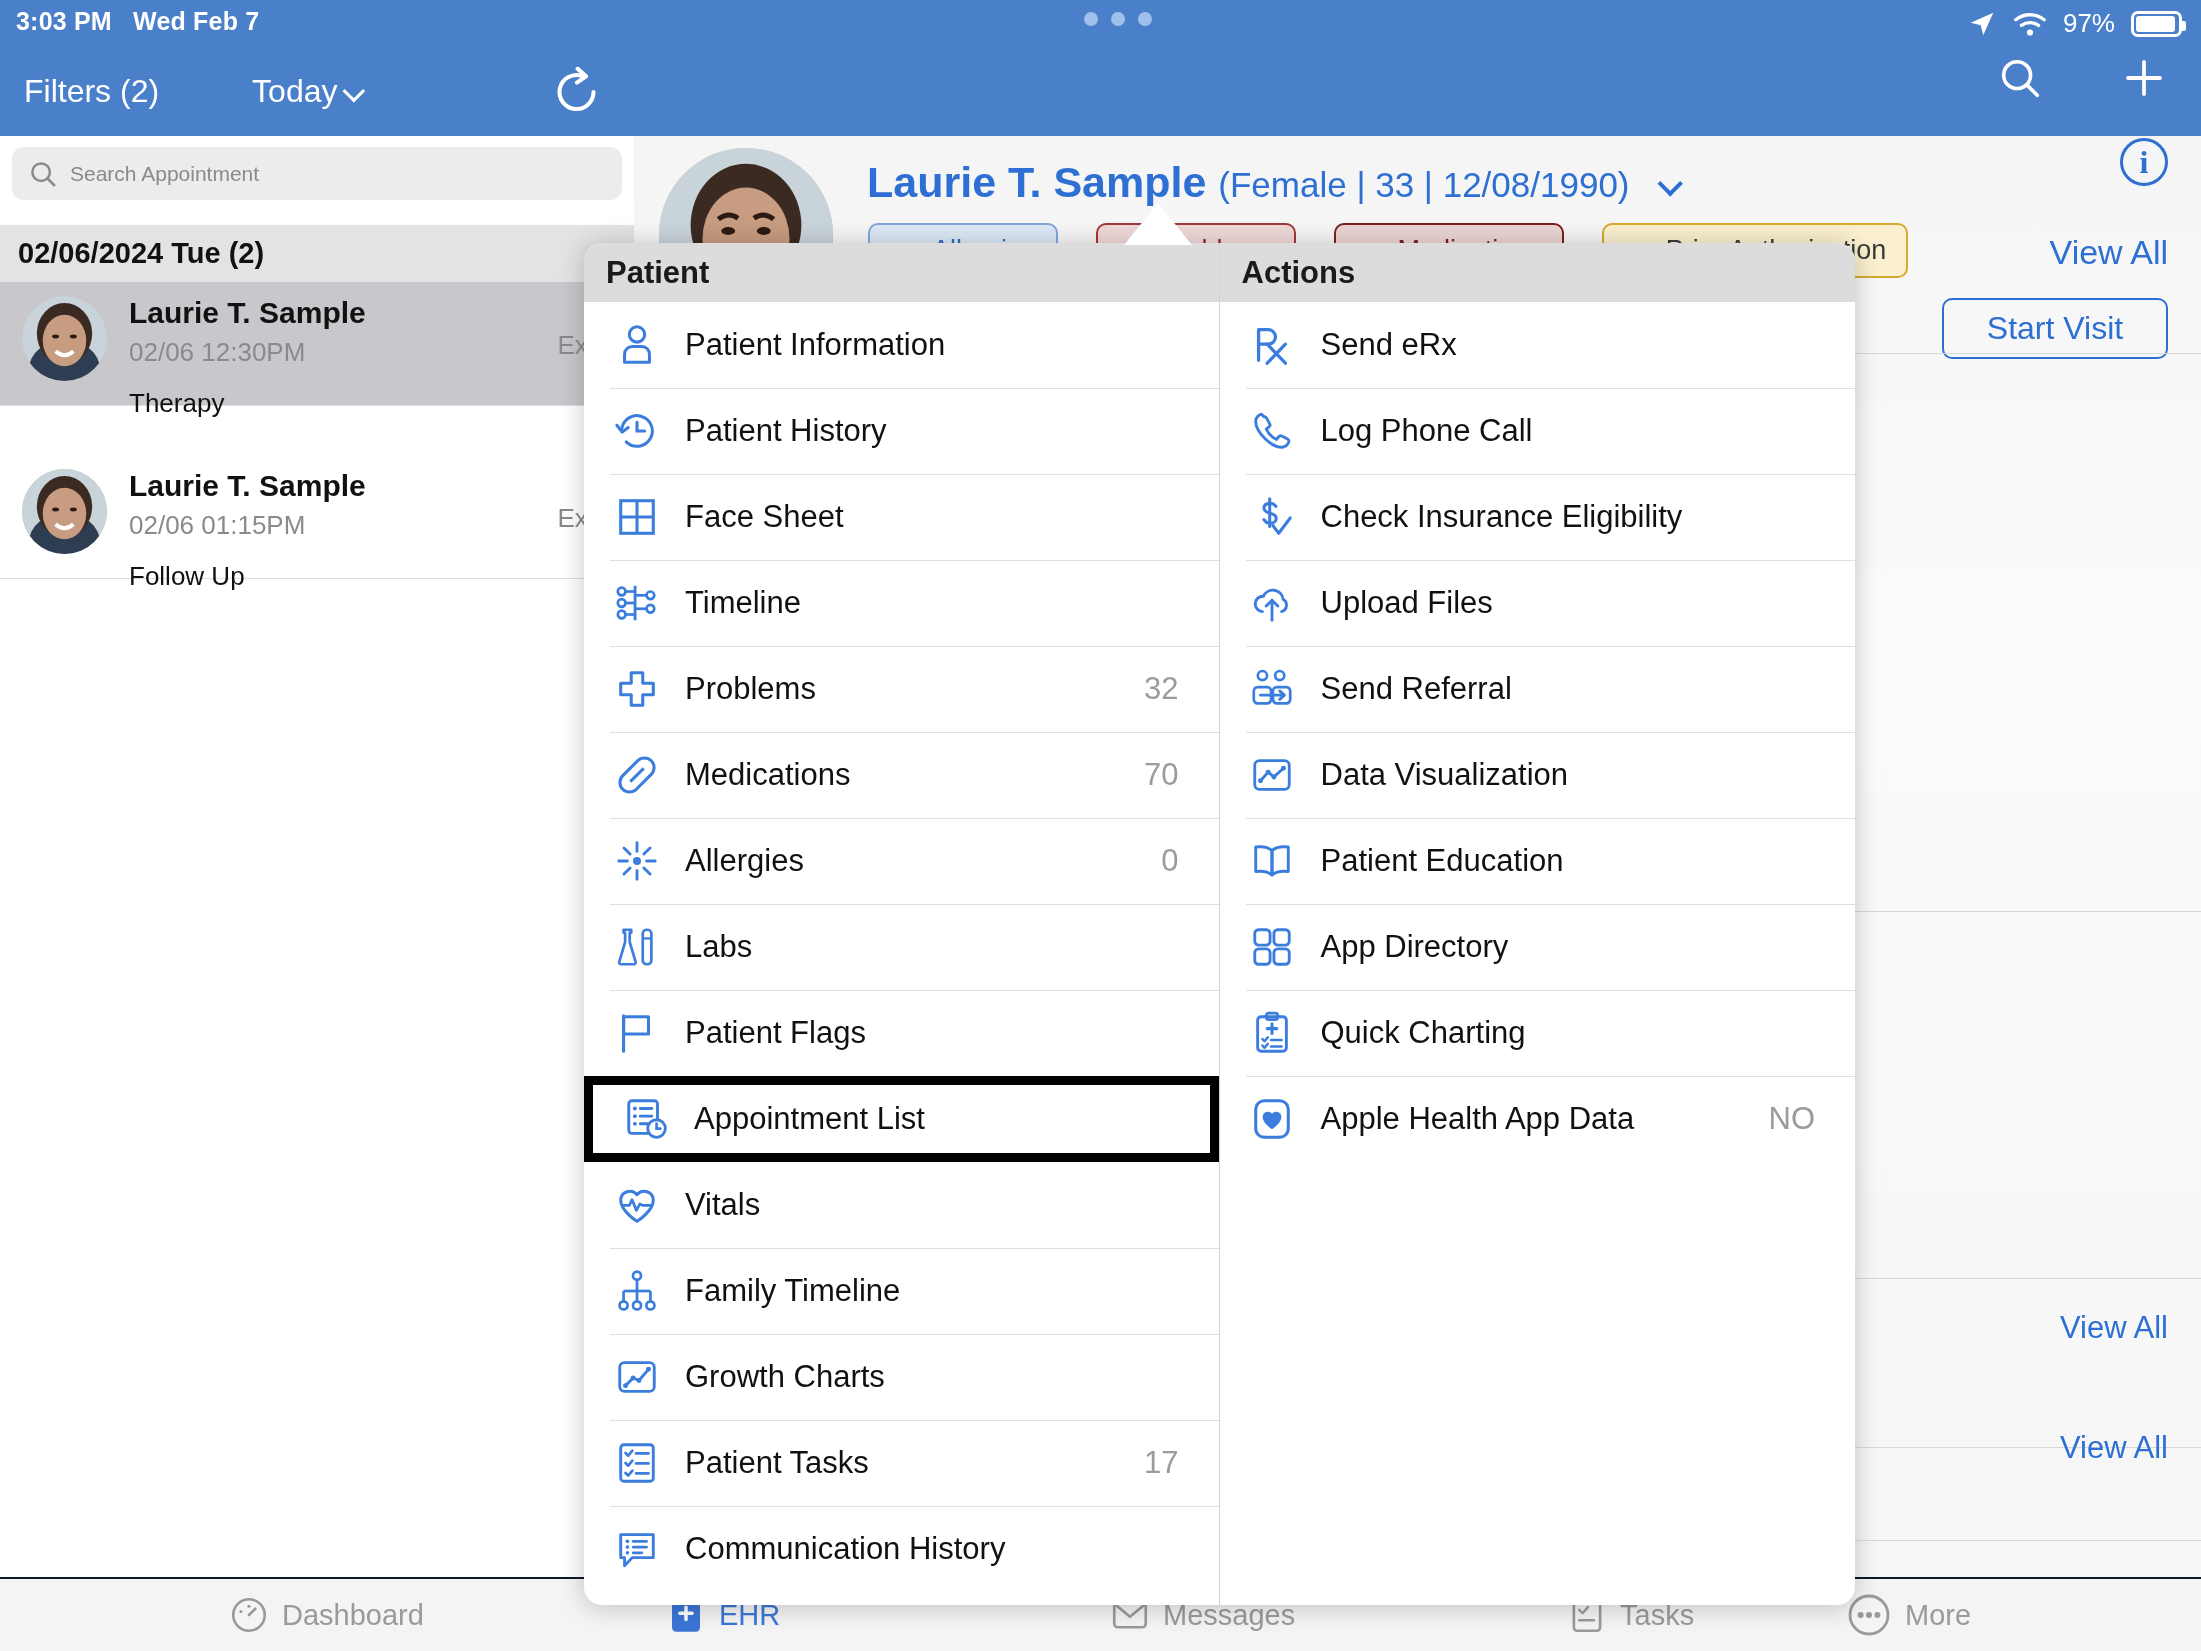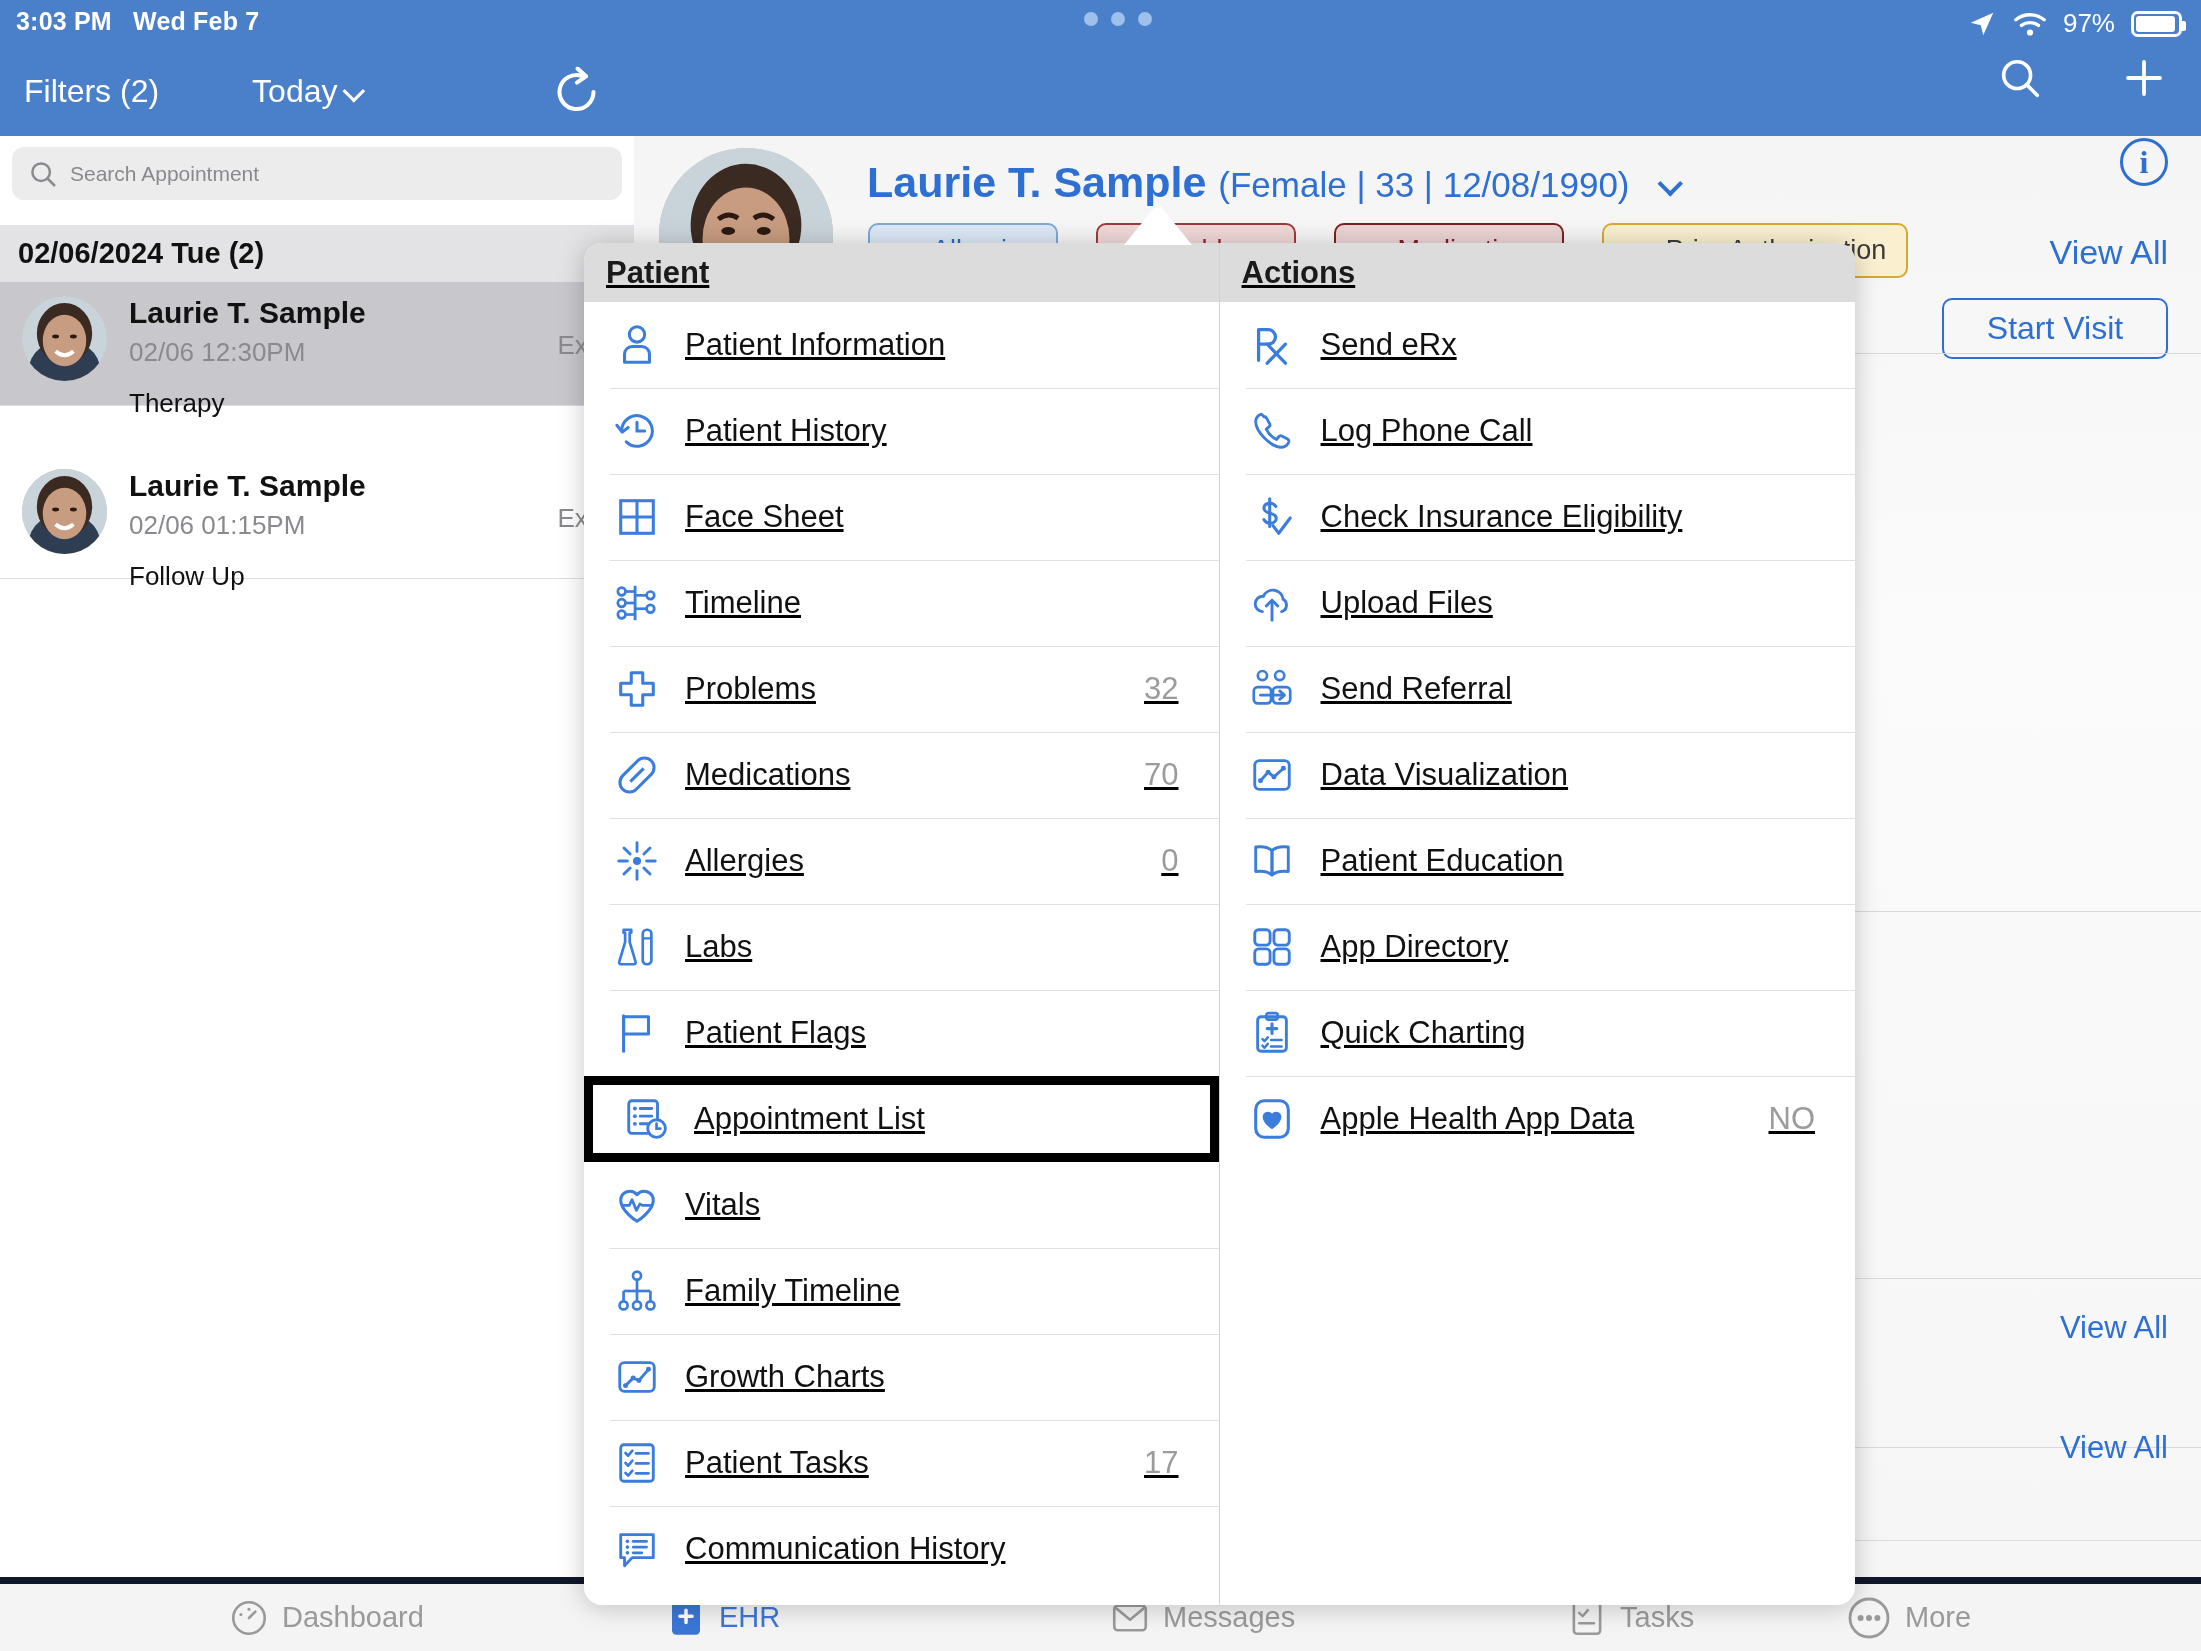--- a/index.html
+++ b/index.html
@@ -153,21 +153,21 @@
   .popover {
     position: absolute; left: 584px; top: 243px; width: 1271px; height: 1362px;
     background: #ffffff; border-radius: 18px; overflow: hidden; z-index: 40;
     box-shadow: 0 2px 26px rgba(0,0,0,0.22);
   }
   .pop-arrow {
     position: absolute; left: 1124px; top: 203px; width: 0; height: 0;
     border-left: 34px solid transparent; border-right: 34px solid transparent;
     border-bottom: 42px solid #ffffff; z-index: 41;
   }
-  .pop-cols { display: flex; height: 100%; text-decoration: underline; }
+  .pop-cols { display: flex; height: 100%; }
   .pop-col { width: 636px; height: 100%; position: relative; }
   .pop-col.left { border-right: 1px solid #d2d2d2; }
   .pop-head {
     height: 59px; background: #dcdcdc; display: flex; align-items: center;
     padding-left: 22px; font-size: 31px; font-weight: 700; color: #1a1a1a;
   }
   .pop-list { position: relative; }
   .pop-item {
     height: 86px; display: flex; align-items: center; padding: 0 26px 0 26px;
     position: relative;
@@ -182,21 +182,21 @@
   .pop-item.highlight {
     border: 9px solid #000000; margin: 0; height: 86px;
     z-index: 3; background: #ffffff;
   }
   .pop-item.highlight::before { display: none; }
   .pop-item.highlight + .pop-item::before { display: none; }
 
   
   .tabbar {
     position: absolute; left: 0; bottom: 0; width: 2202px; height: 74px;
-    background: #f4f4f4; border-top: 7px solid #0f172a; display: flex;
+    background: #f4f4f4; border-top: 2px solid #0f172a; display: flex;
     align-items: center; z-index: 20;
   }
   .tabbar .tab {
     position: absolute; display: flex; align-items: center; gap: 12px;
     color: #9a9a9a; font-size: 29px;
   }
   .tabbar .tab.active { color: #3b76d6; }
   svg { display: block; }
 </style>
 </head>

